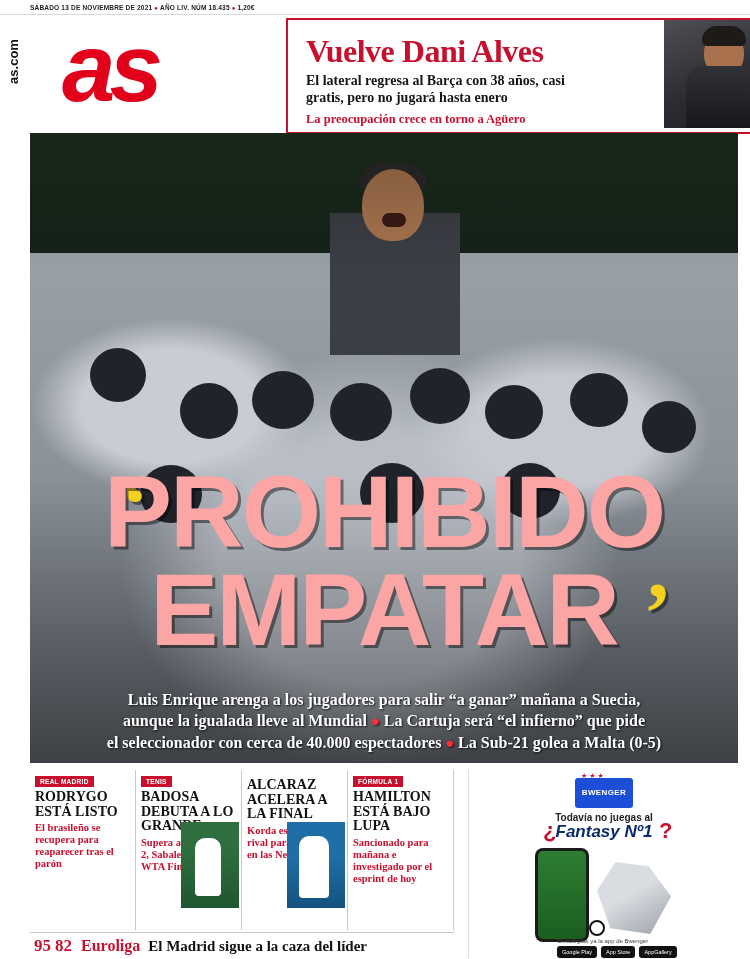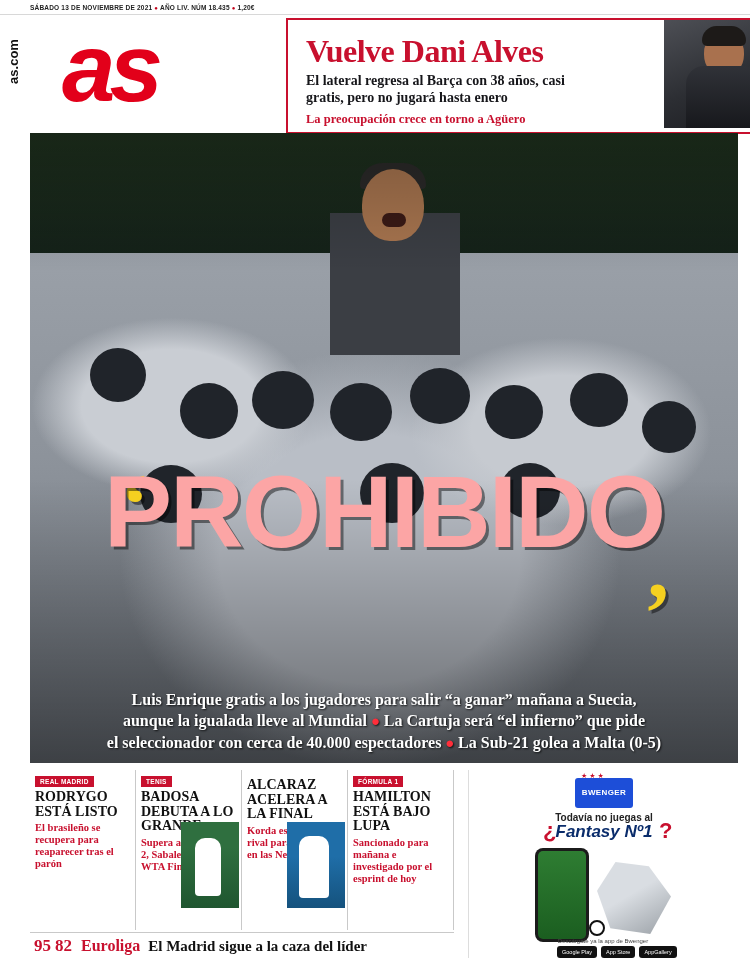--- a/index.html
+++ b/index.html
@@ -360,25 +360,26 @@
       <i style="left:110px;top:332px;width:62px;height:58px;"></i>
       <i style="left:330px;top:330px;width:64px;height:60px;"></i>
       <i style="left:470px;top:330px;width:60px;height:56px;"></i>
     </div>
 
     <div class="shade"></div>
 
     <span class="quote-open">‘</span>
     <div class="headline">
       <span>PROHIBIDO</span>
+      <span class="l2">EMPATAR</span>
     </div>
     <span class="quote-close">’</span>
 
     <div class="subhead">
-      <span class="big">Luis Enrique gratis a los jugadores para salir “a ganar” mañana a Suecia,</span><br>
+      <span class="big">Luis Enrique arenga a los jugadores para salir “a ganar” mañana a Suecia,</span><br>
       <span class="big">aunque la igualada lleve al Mundial</span>
       <span class="red"> ● </span>
       <span class="big">La Cartuja será “el infierno” que pide</span><br>
       <span class="big">el seleccionador con cerca de 40.000 espectadores</span>
       <span class="red"> ● </span>
       <span class="big">La Sub-21 golea a Malta (0-5)</span>
     </div>
   </div>
 
   <div class="bottom">

